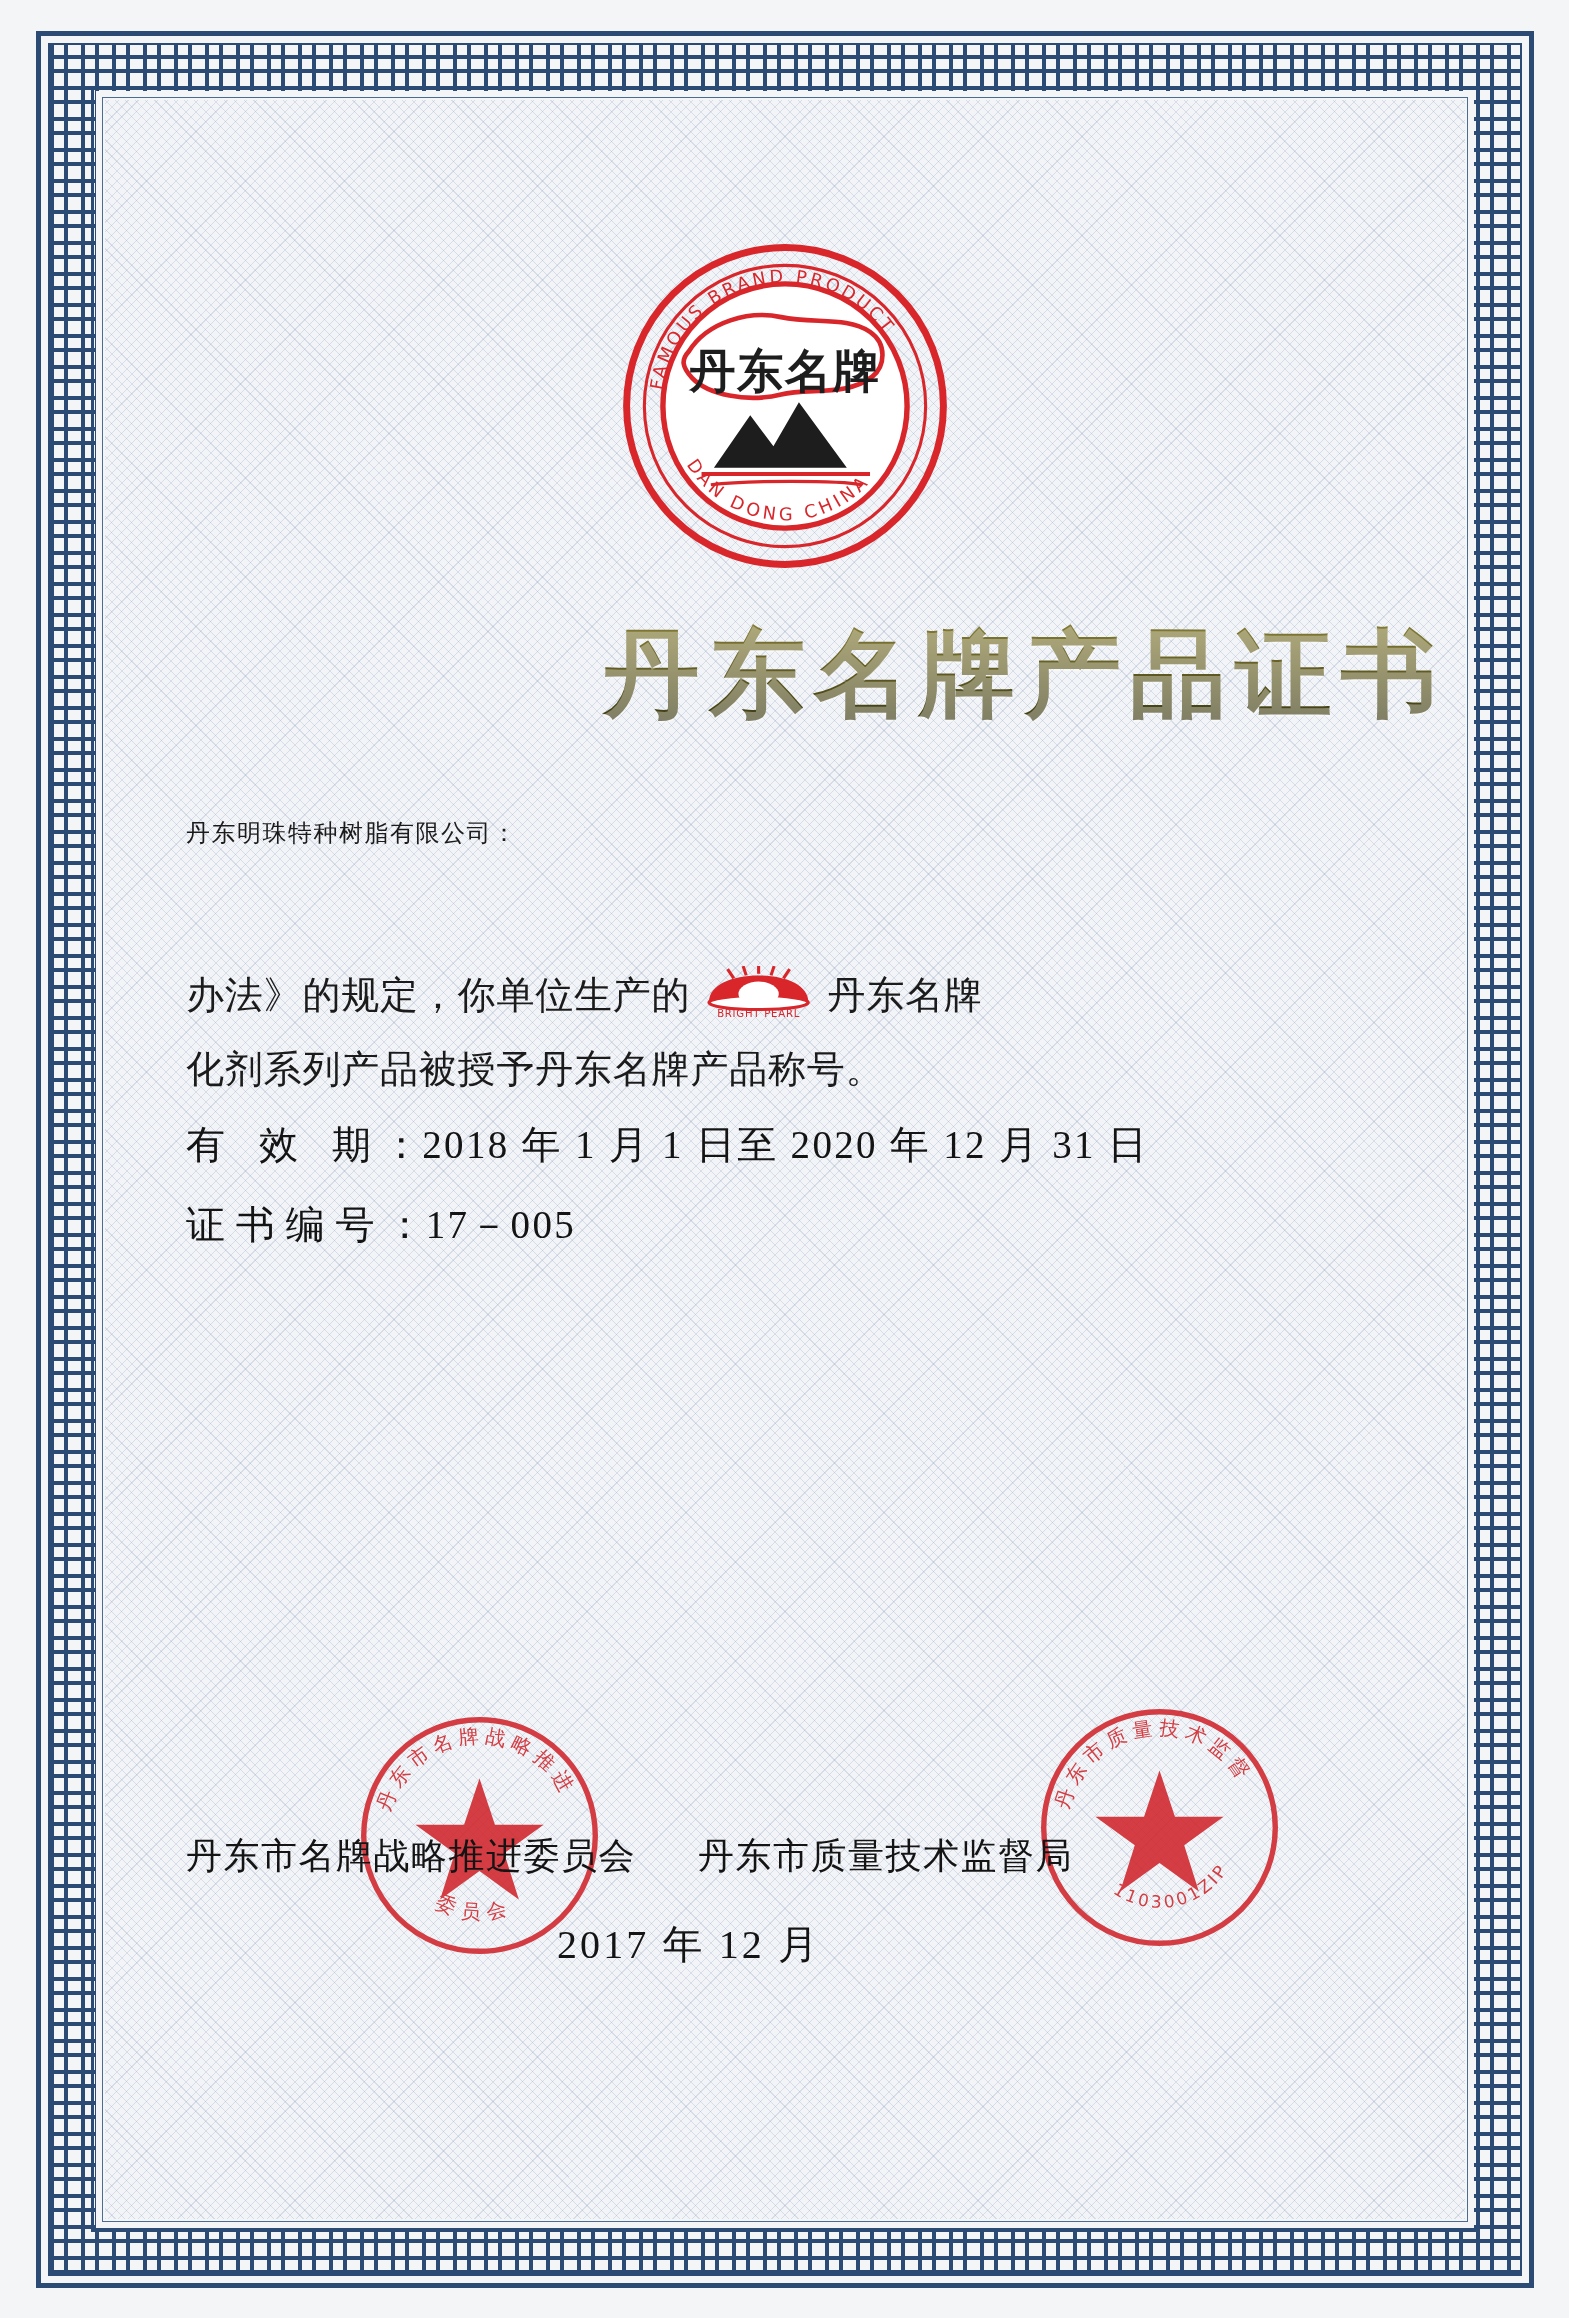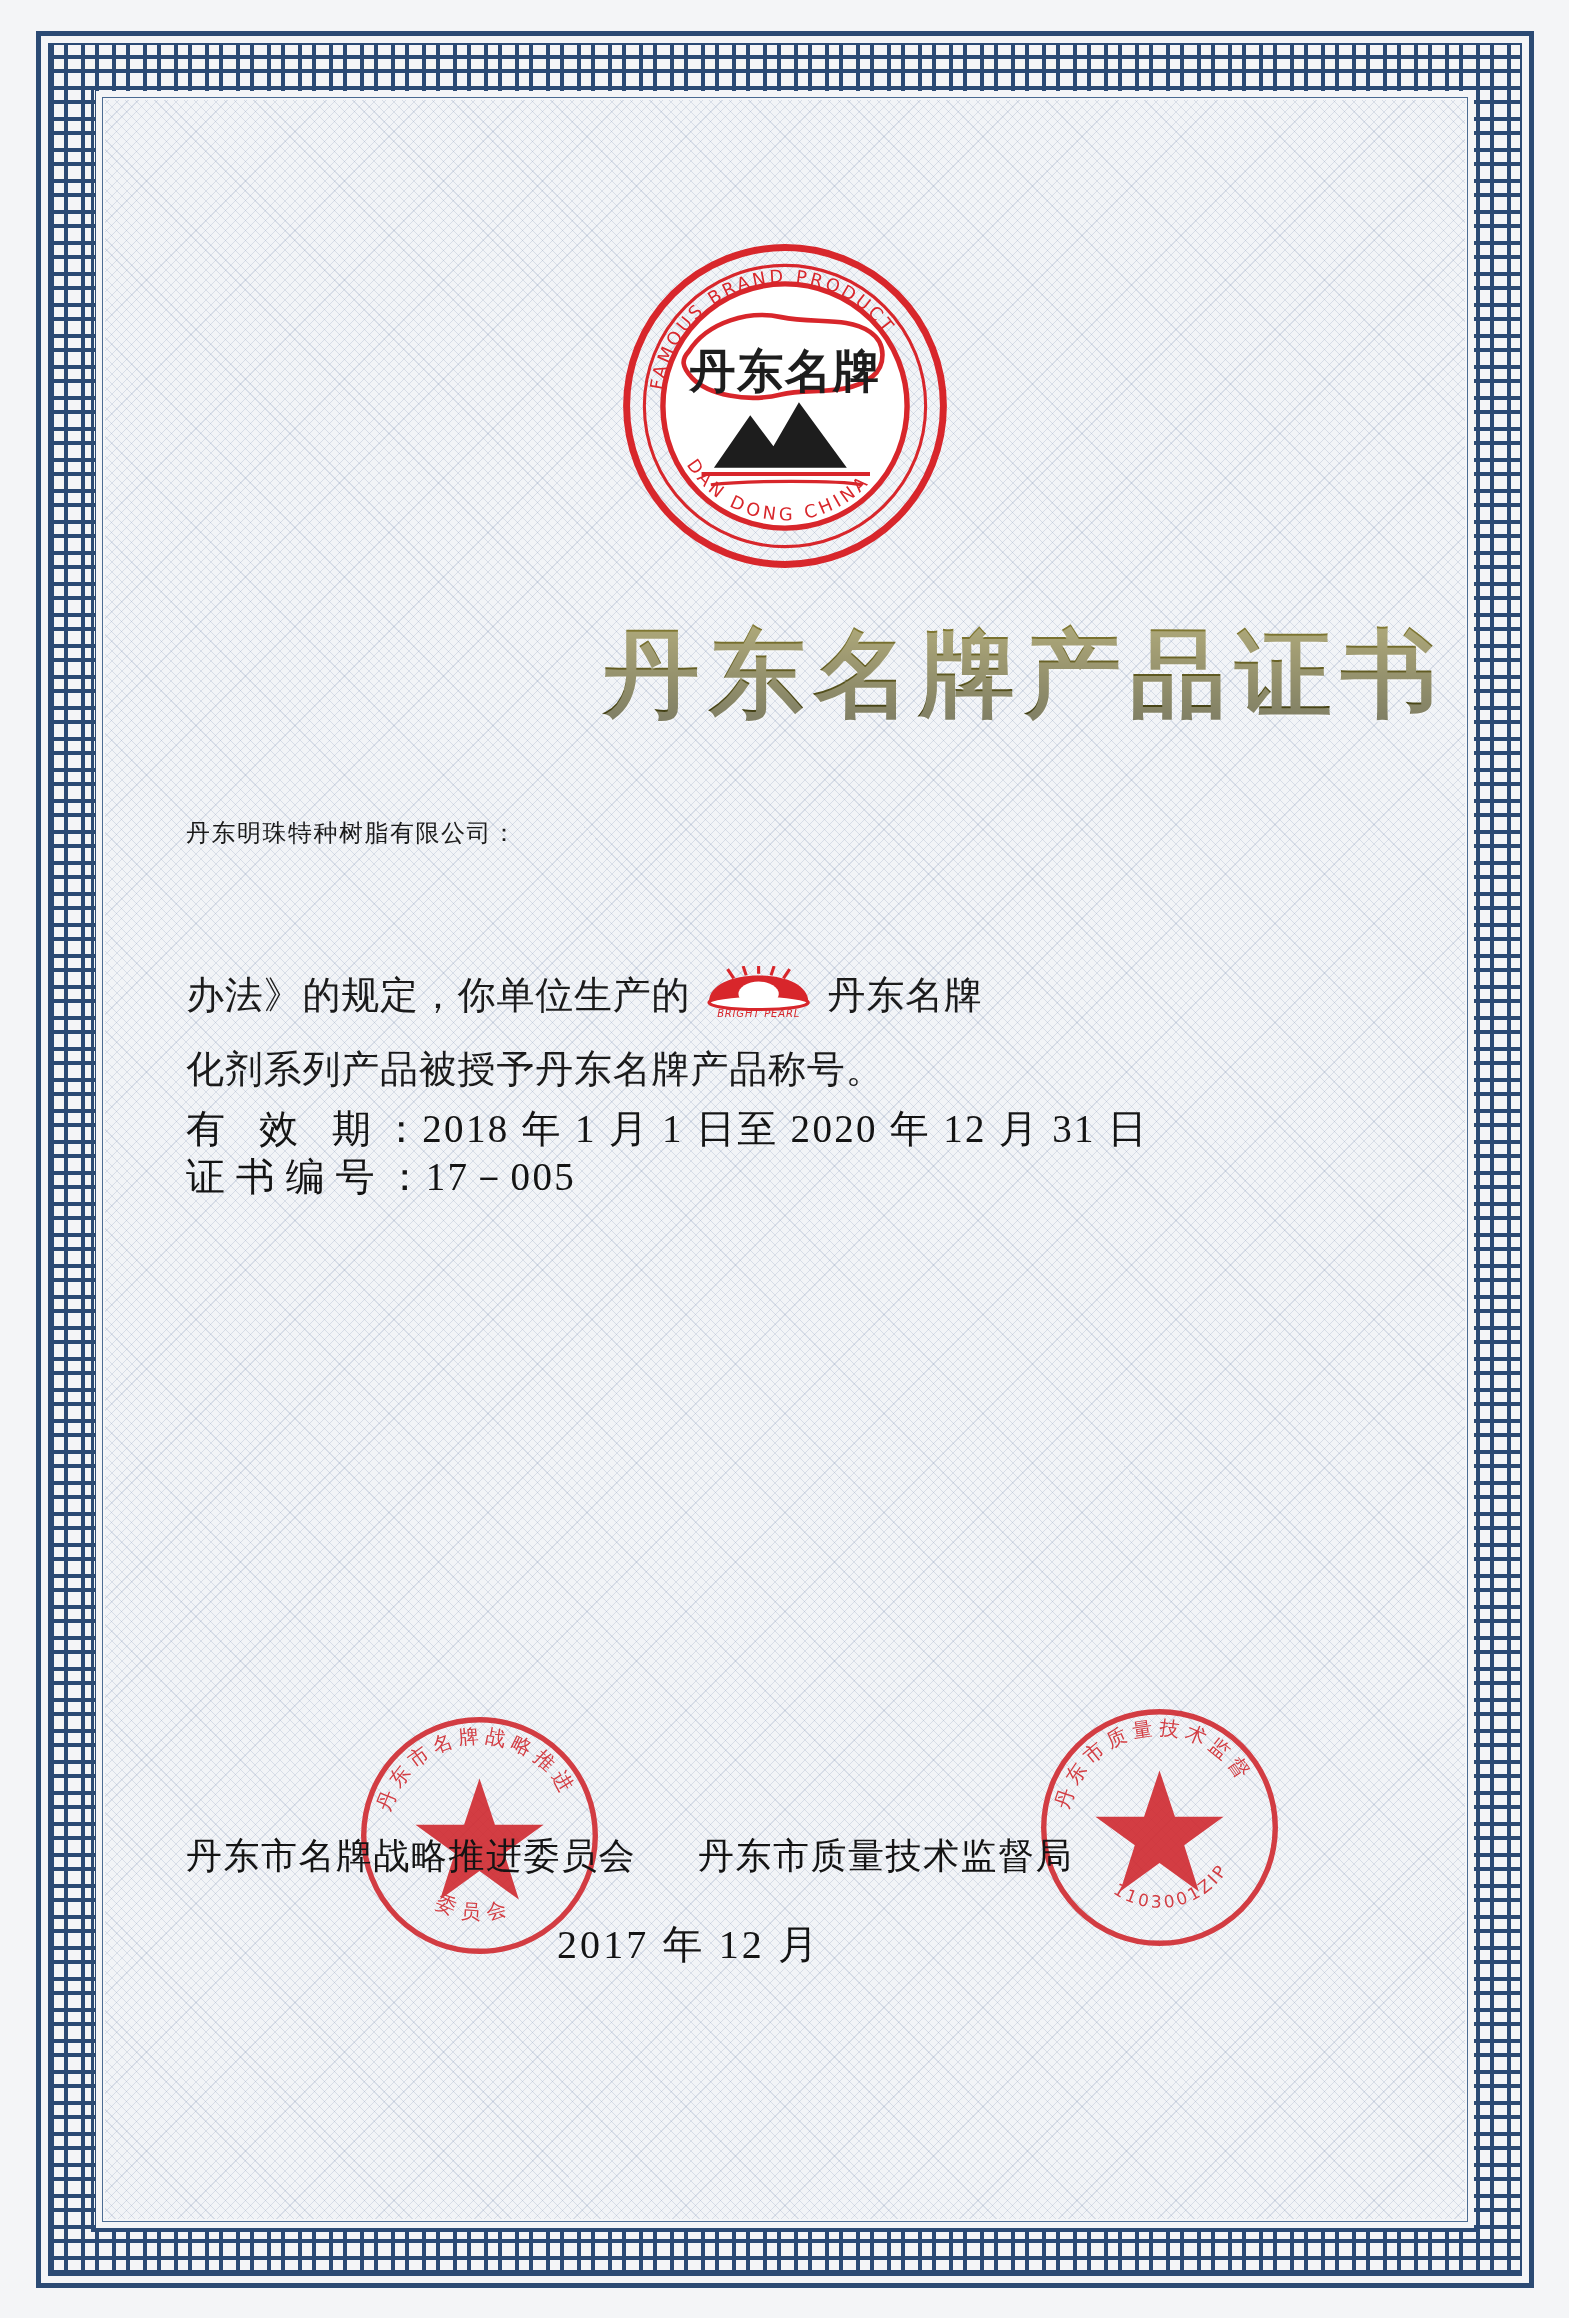--- a/index.html
+++ b/index.html
@@ -161,32 +161,31 @@
     text-align: justify;
   }
   .para .indent { display: inline-block; width: 77px; }
   .inline-logo {
     display: inline-block;
     vertical-align: -14px;
     width: 128px;
     height: 56px;
     margin: 0 4.6px;
     position: relative;
-    font-style: italic;
   }
 
   .fields {
     position: absolute;
     top: 989px;
     left: 62px;
     right: 62px;
     font-family: "DejaVu Sans", sans-serif;
     font-size: 39px;
     color: #141414;
-    line-height: 48px;
+    line-height: 80px;
     letter-spacing: 1.5px;
   }
   .field-label { letter-spacing: 10.8px; }
   .field-value { font-family: "Liberation Serif", serif; letter-spacing: 2.3px; }
 
   
   .sign-row {
     position: absolute;
     left: 62px;
     right: 62px;

